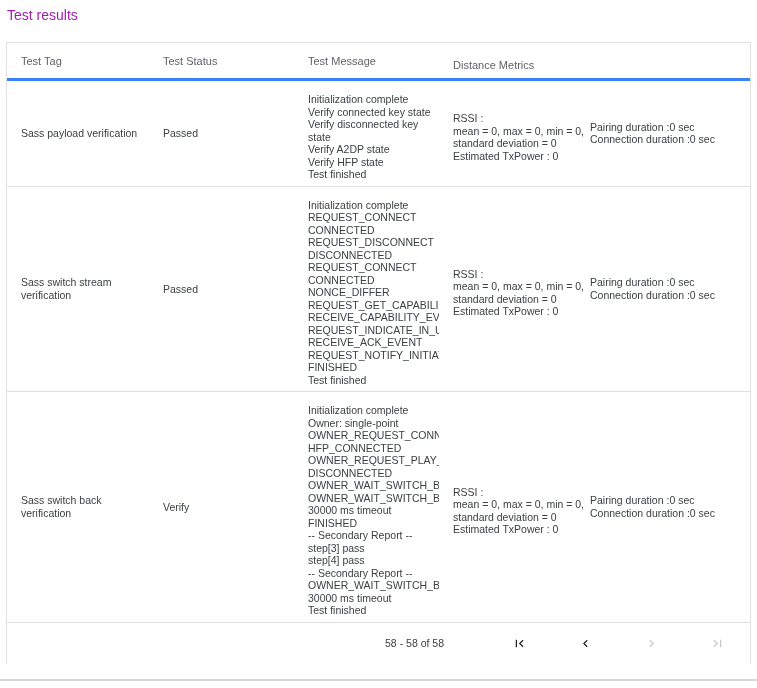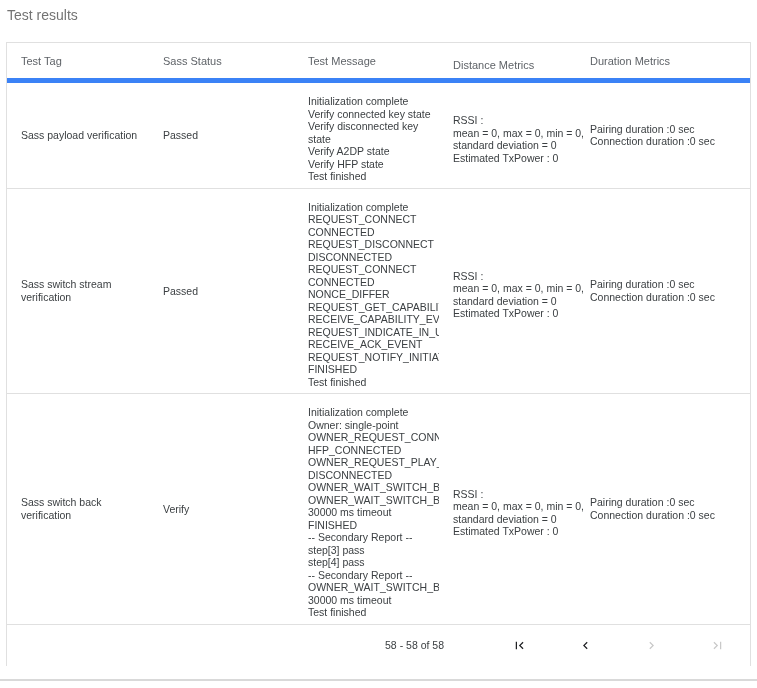--- a/index.html
+++ b/index.html
@@ -1,21 +1,21 @@
 <!DOCTYPE html>
 <html><head>
 <meta charset="utf-8">
 <style>
   html,body{margin:0;padding:0;background:#fff;}
   .page{position:relative;width:757px;height:688px;background:#fff;overflow:hidden;
         font-family:"Liberation Sans","DejaVu Sans",sans-serif;}
-  .page-title{position:absolute;left:7px;top:7px;font-size:14px;color:#737373;}
+  .page-title{position:absolute;left:7px;top:7px;font-size:14px;color:#a21caf;}
   .card{position:absolute;left:6px;top:42px;width:743px;background:#fff;
         border:1px solid #e0e0e0;border-bottom:none;}
-  .thead{display:flex;align-items:center;height:35px;border-bottom:5px solid #3b82f6;}
+  .thead{display:flex;align-items:center;height:35px;border-bottom:3px solid #3b82f6;}
   .th{font-size:11px;color:#5f6368;}
   .td{font-size:10.5px;color:#3c4043;line-height:12.5px;}
   .th,.td{box-sizing:border-box;padding-left:14px;padding-right:4px;flex-shrink:0;}
   .c0{width:142px;} .c1{width:145px;} .c2{width:145px;} .c3{width:137px;margin-top:8px;} .c4{flex:1;}
   .trow{display:flex;align-items:center;border-bottom:1px solid #e0e0e0;}
   .tag,.status,.metrics{white-space:pre;overflow:visible;}
   .message{white-space:pre;overflow:hidden;padding-top:12px;padding-bottom:5px;padding-right:0;}
   .paginator{display:flex;align-items:center;justify-content:flex-end;height:41px;padding-right:13px;}
   .range{font-size:10.5px;color:#3c4043;margin-right:29px;margin-left:7px;}
   .pgbtn{width:40px;height:40px;margin-left:26px;border:none;background:transparent;padding:0;
@@ -27,24 +27,23 @@
 </head>
 <body>
 
 <div class="page">
   <div class="page-title">Test results</div>
 
   <div class="card">
 
     <div class="thead">
       <div class="th c0">Test Tag</div>
-      <div class="th c1">Sass Status</div>
+      <div class="th c1">Test Status</div>
       <div class="th c2">Test Message</div>
       <div class="th c3">Distance Metrics</div>
-      <div class="th c4">Duration Metrics</div>
     </div>
 
     <div class="trow">
       <div class="td c0 tag">Sass payload verification</div>
       <div class="td c1 status">Passed</div>
       <div class="td c2 message">Initialization complete
 Verify connected key state
 Verify disconnected key
 state
 Verify A2DP state

